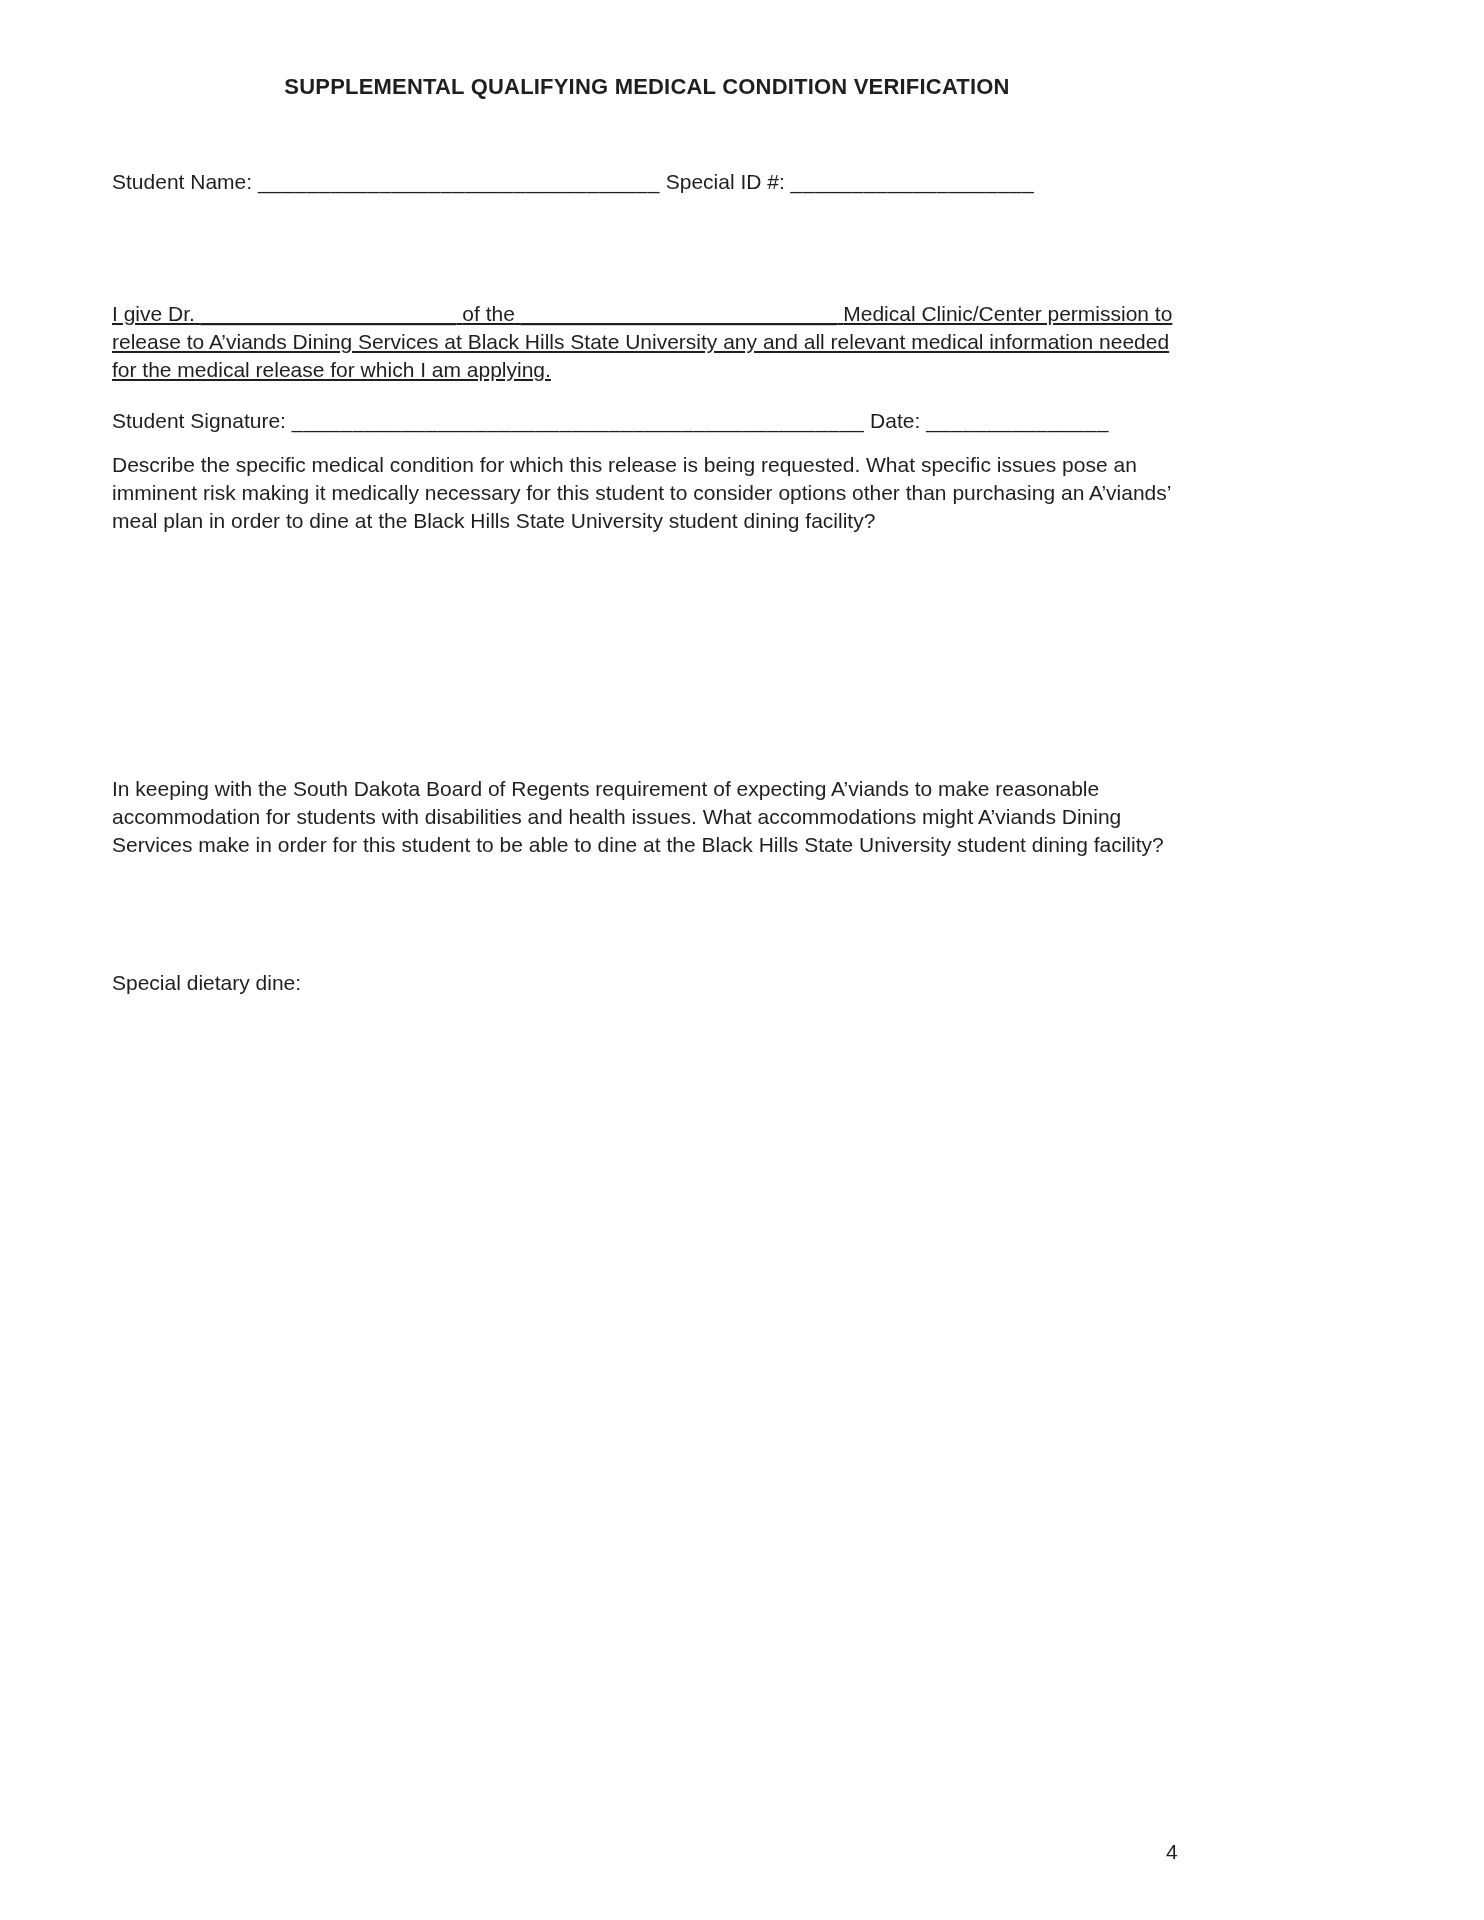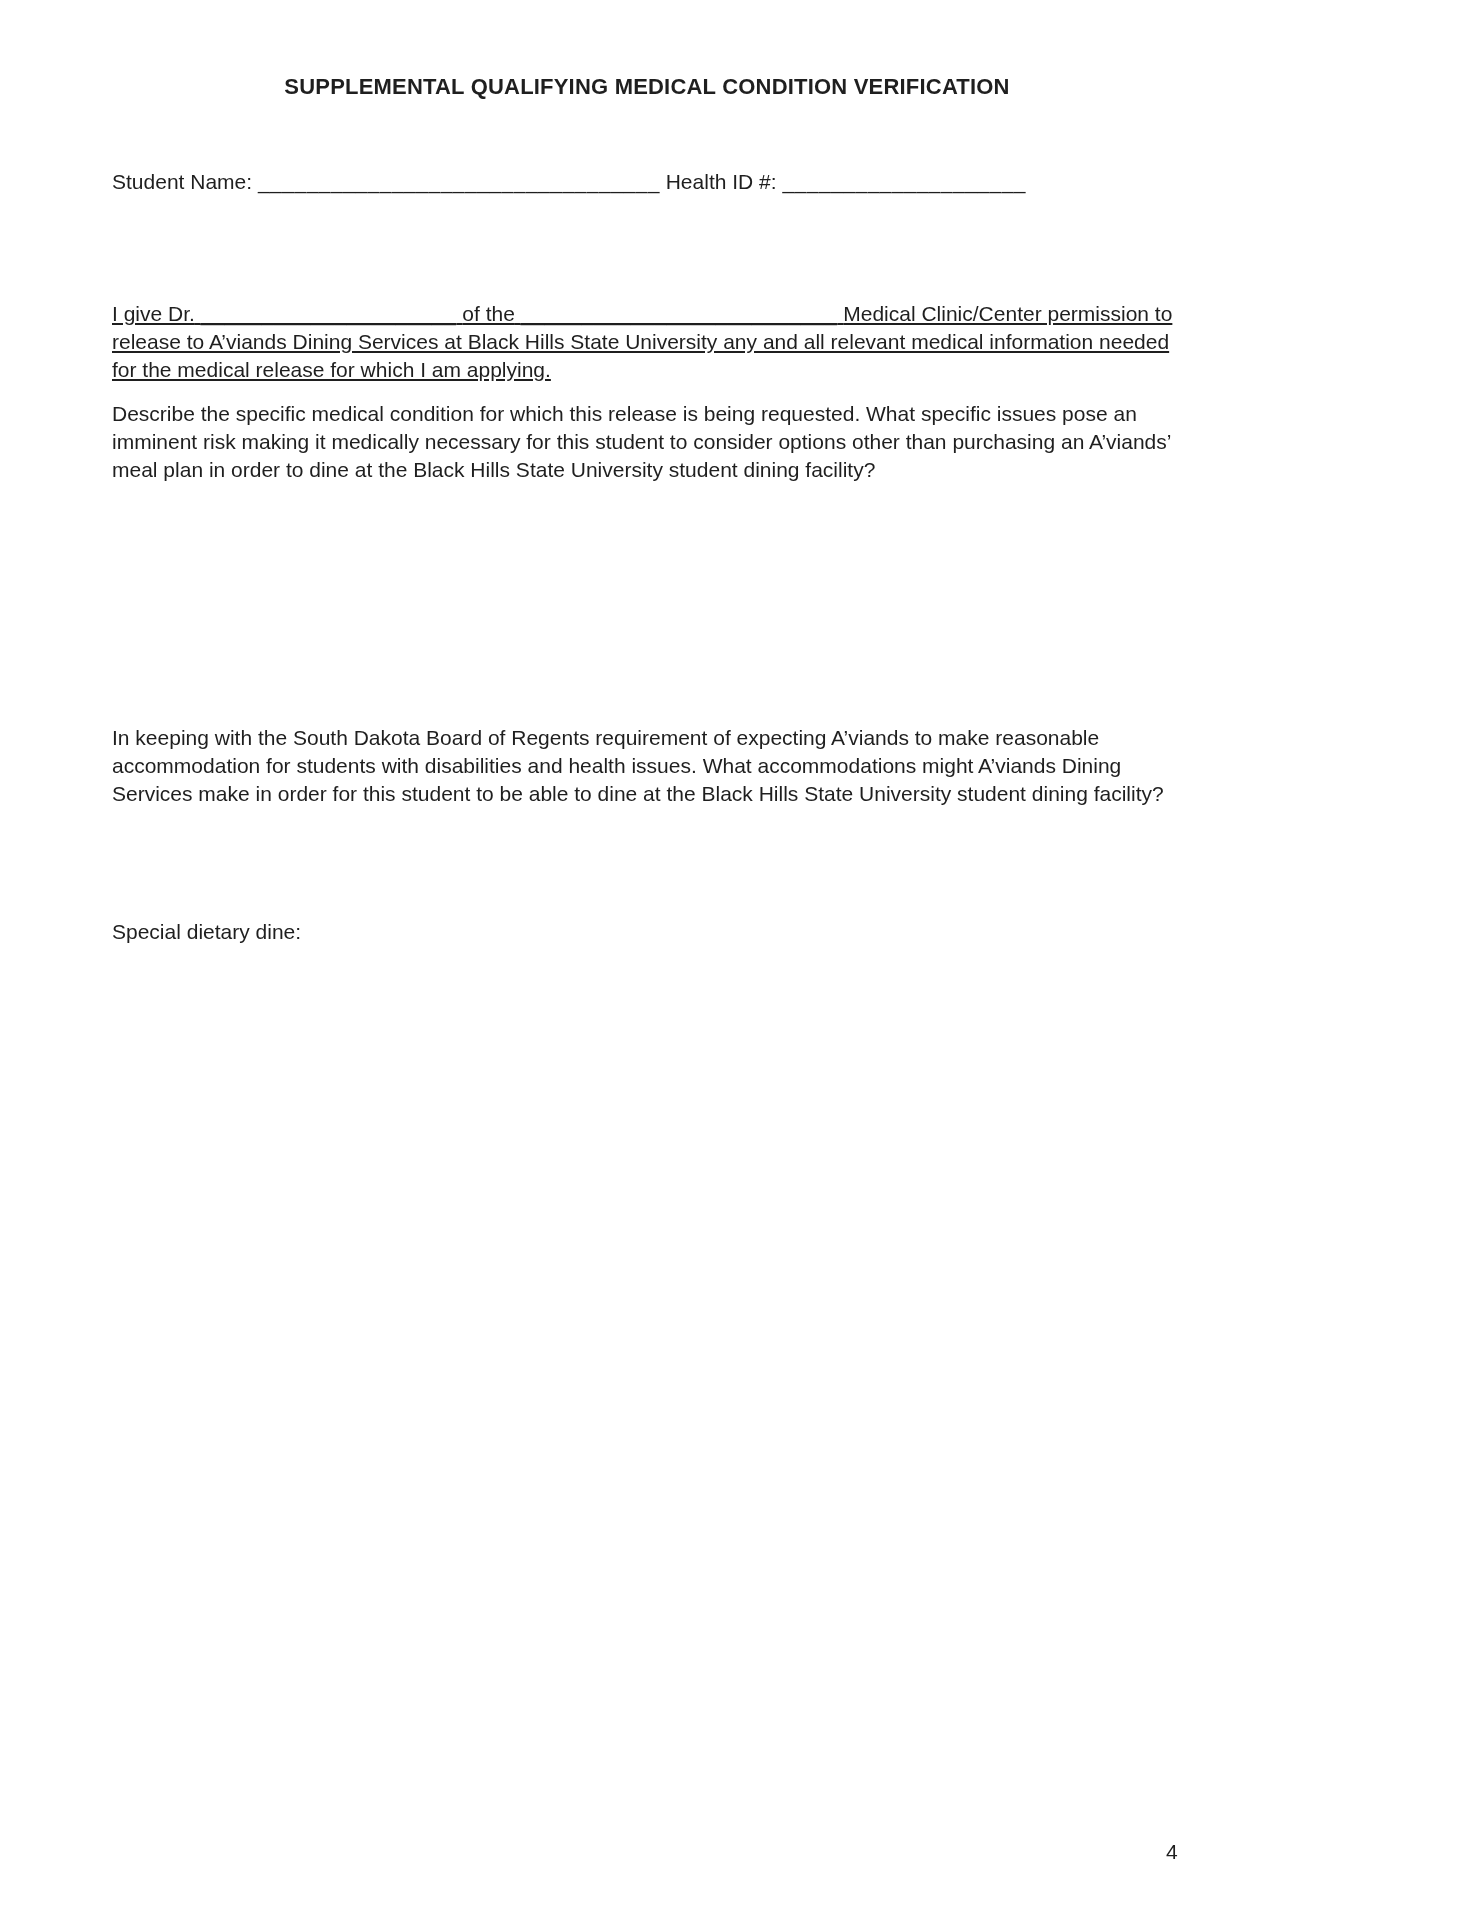--- a/index.html
+++ b/index.html
@@ -61,32 +61,38 @@
 <body>
 
 <div class="page">
   <div class="content">
 
     <h1 class="title">SUPPLEMENTAL QUALIFYING MEDICAL CONDITION VERIFICATION</h1>
 
     <p class="line student-line">
       <span>Student Name:</span>
       <span class="blank">_________________________________</span>
-      <span>Health ID #:</span>
+      <span>Special ID #:</span>
       <span class="blank">____________________</span>
     </p>
 
     <p class="para auth-para">
       <span>I give Dr.</span>
       <span class="blank">_____________________</span>
       <span>of the</span>
       <span class="blank">__________________________</span>
       <span>Medical Clinic/Center permission to release to A’viands Dining Services at Black Hills State University any and all relevant medical information needed for the medical release for which I am applying.</span>
     </p>
 
+    <p class="line signature-line">
+      <span>Student Signature:</span>
+      <span class="blank">_______________________________________________</span>
+      <span>Date:</span>
+      <span class="blank">_______________</span>
+    </p>
 
 
     <p class="para question-1">Describe the specific medical condition for which this release is being requested. What specific issues pose an imminent risk making it medically necessary for this student to consider options other than purchasing an A’viands’ meal plan in order to dine at the Black Hills State University student dining facility?</p>
 
     <p class="para question-2">In keeping with the South Dakota Board of Regents requirement of expecting A’viands to make reasonable accommodation for students with disabilities and health issues. What accommodations might A’viands Dining Services make in order for this student to be able to dine at the Black Hills State University student dining facility?</p>
 
     <p class="line dietary-line">Special dietary dine:</p>
 
   </div>
 

